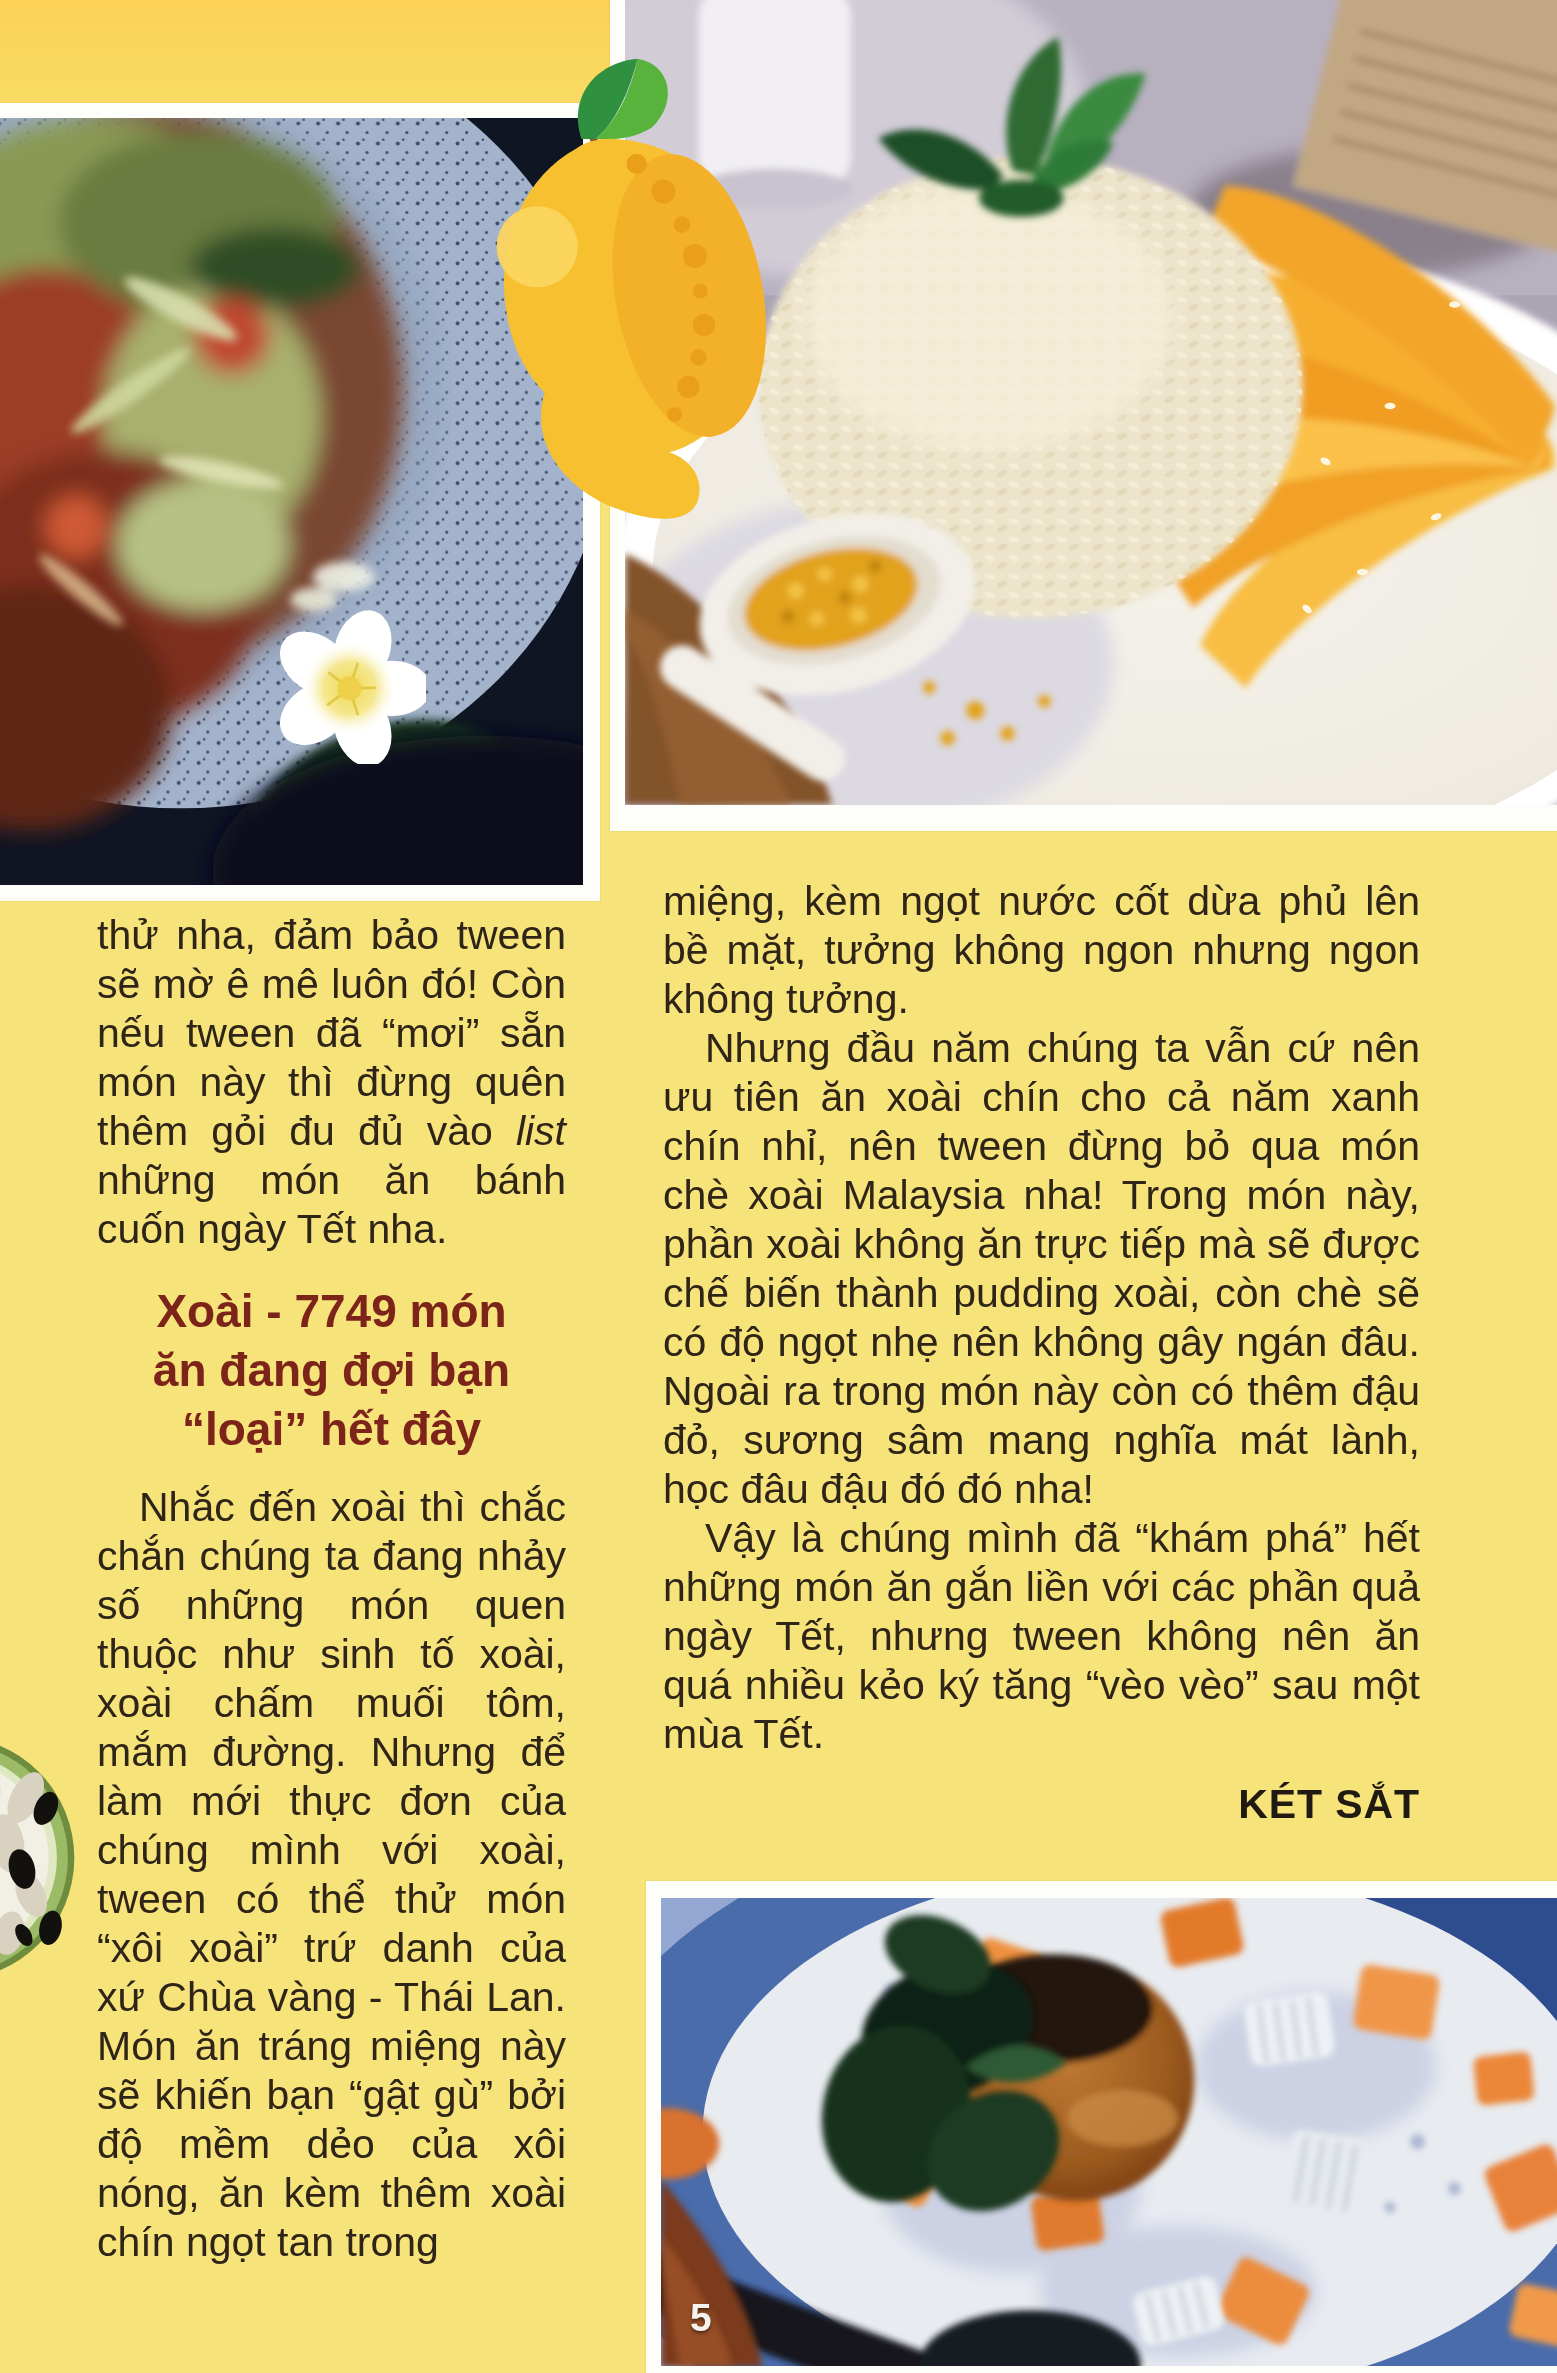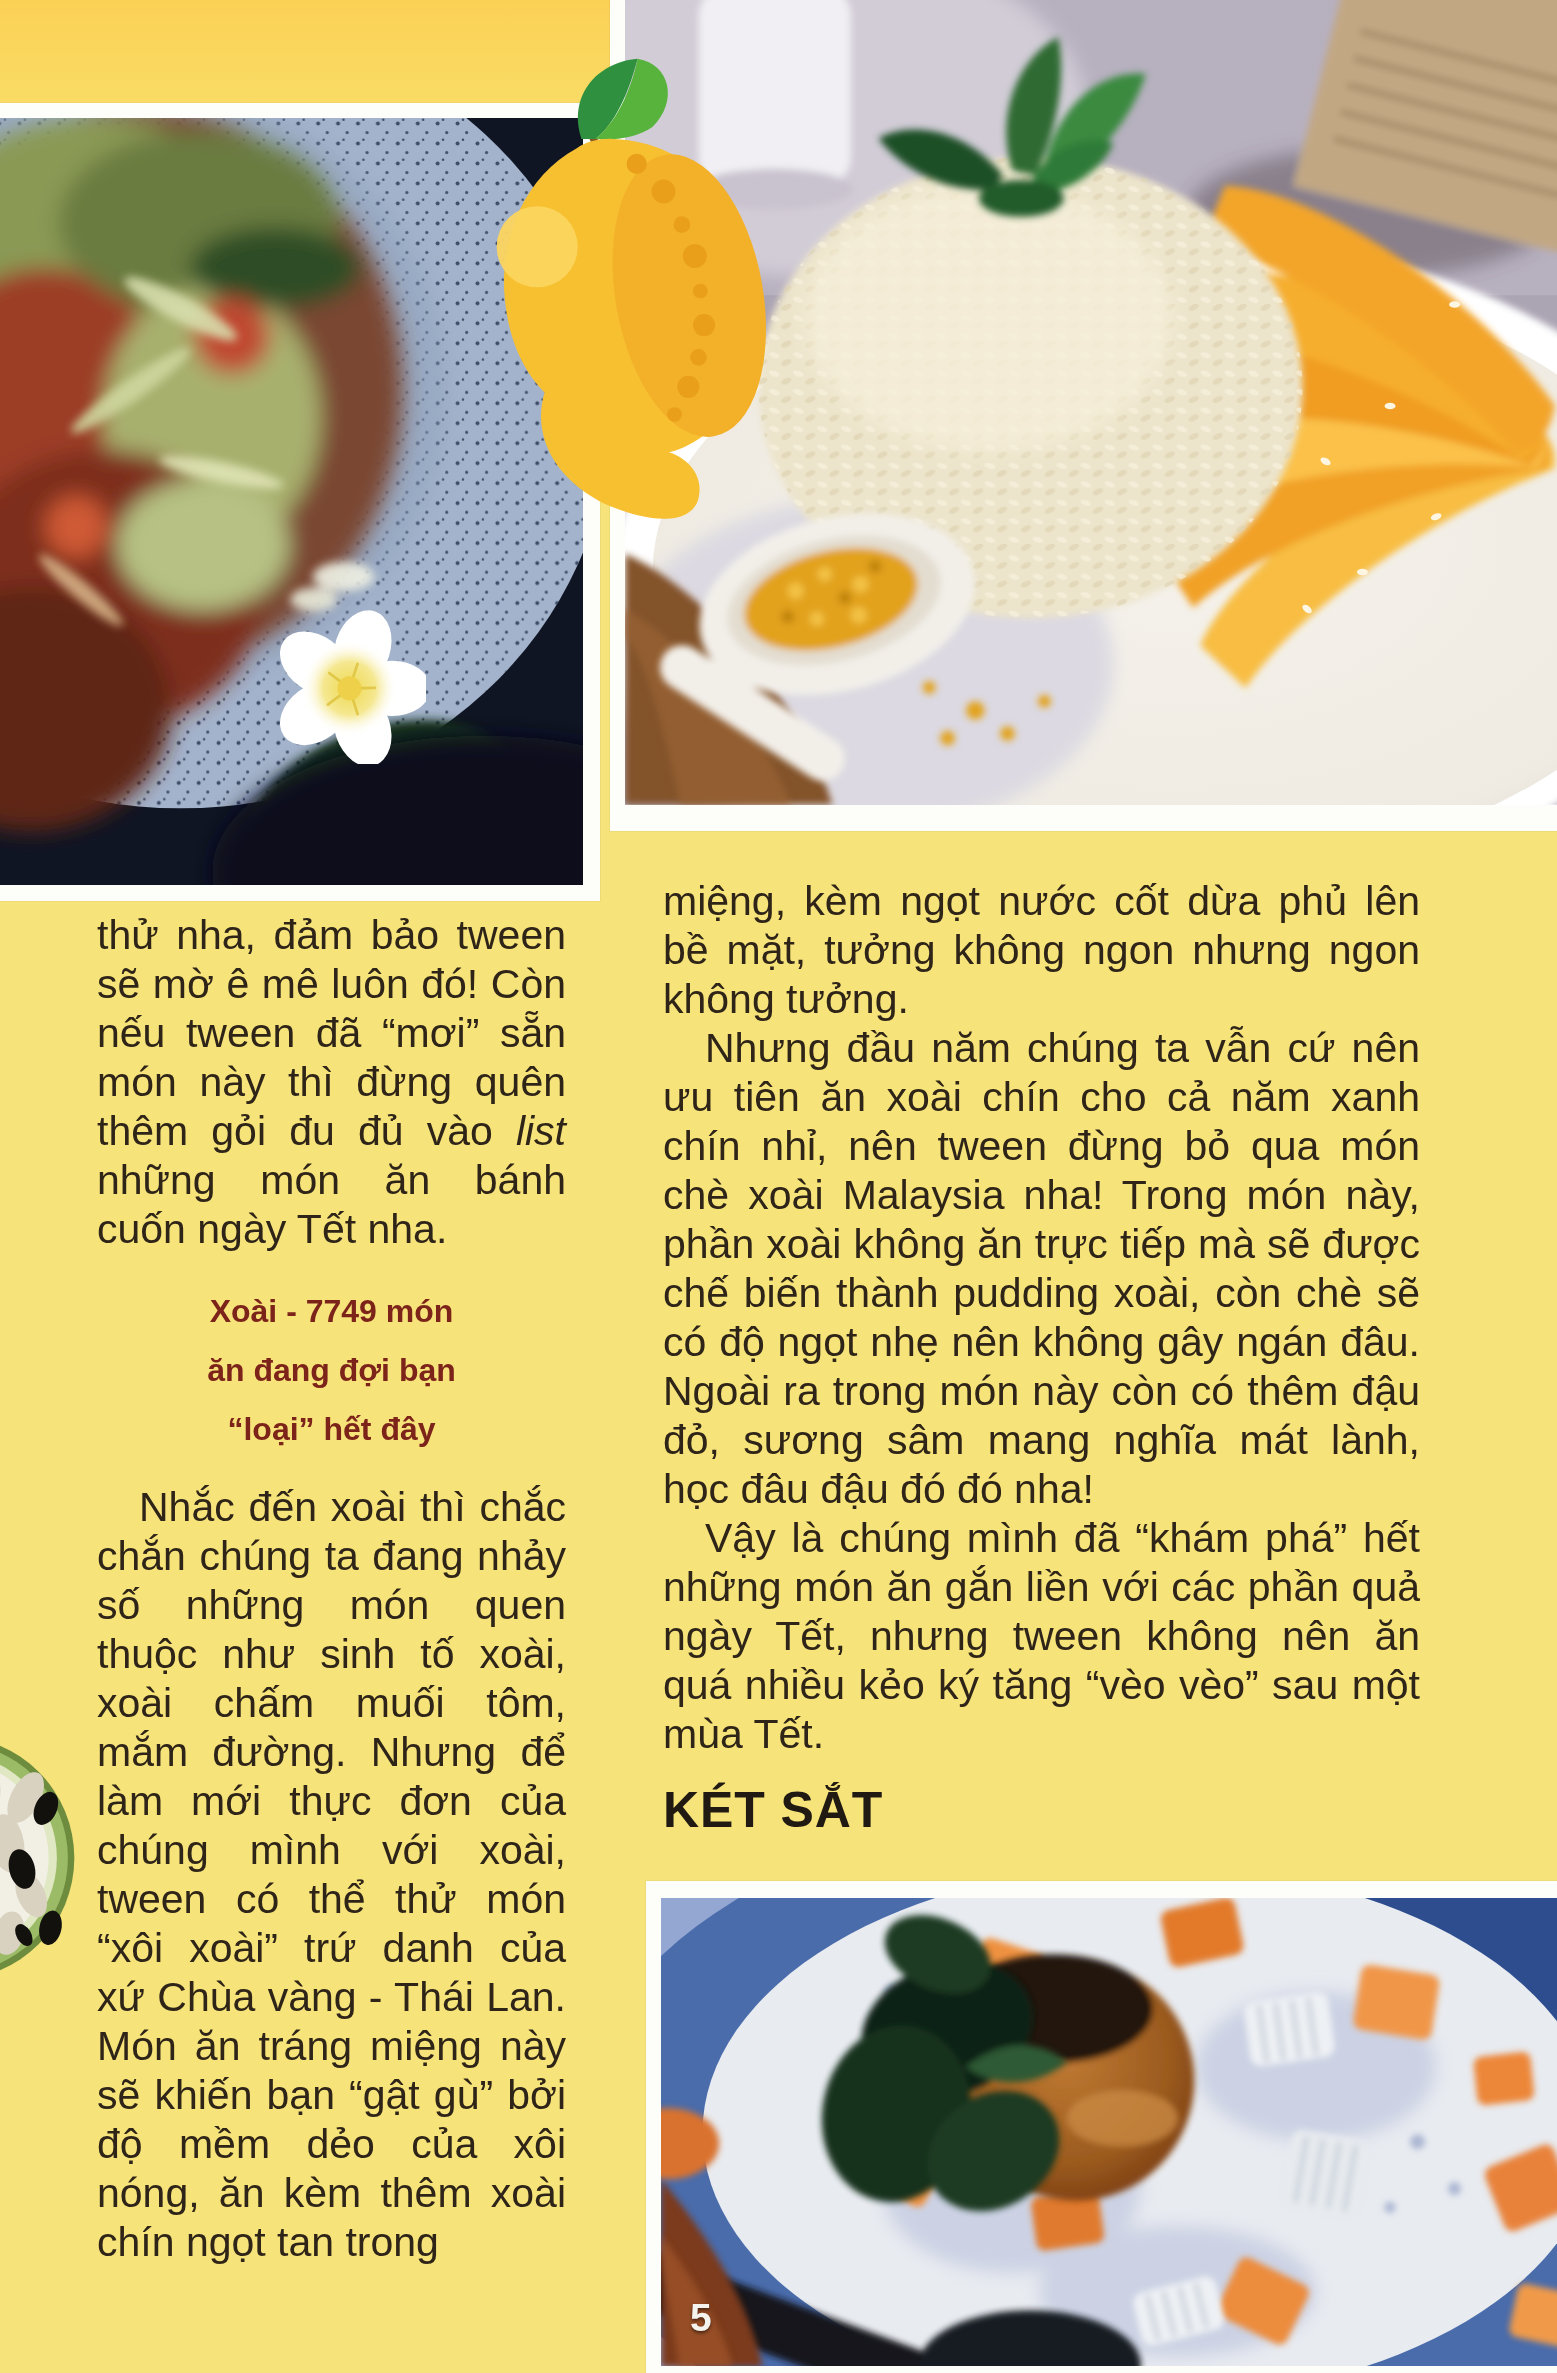--- a/index.html
+++ b/index.html
@@ -28,27 +28,27 @@
   .col p{margin:0;font-size:41px;line-height:49px;letter-spacing:0px;}
   #left-col{left:97px;top:911px;width:469px;}
   #right-col{left:663px;top:877px;width:757px;}
   .p-indent{text-indent:42px;}
   .italic{font-style:italic;}
   .heading{
     margin:28px 0 24px 0;
     text-align:center;
     color:#7d241a;
     font-weight:bold;
-    font-size:32px;line-height:59px;
+    font-size:46px;line-height:59px;
   }
   .byline{
     margin-top:22px;
-    text-align:left;
+    text-align:right;
     font-weight:bold;
-    font-size:50px;
+    font-size:41px;
     letter-spacing:0.9px;
     color:#211a12;
   }
   .page-number{
     position:absolute;left:690px;top:2296px;z-index:10;
     color:#f5f3ee;font-weight:bold;font-size:39px;
     text-shadow:0 1.8px 3.7px rgba(0,0,0,0.55);
   }
   
   .illus{position:absolute;z-index:4;}

